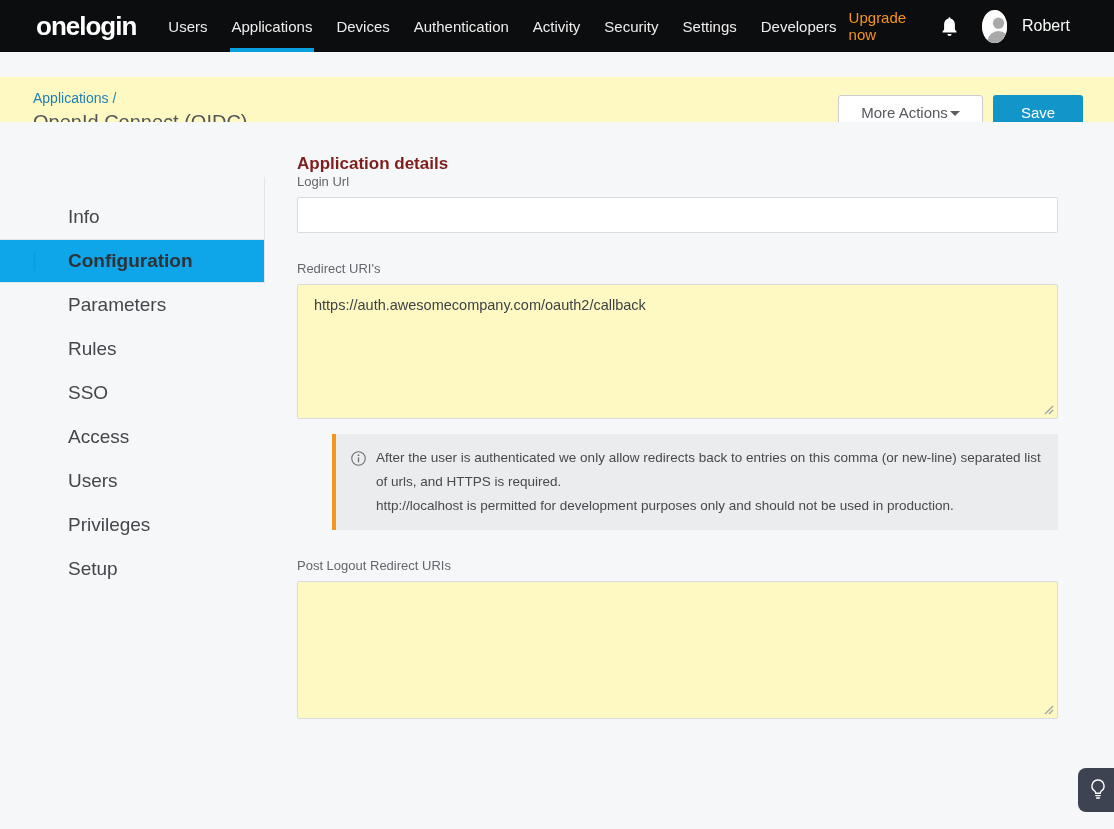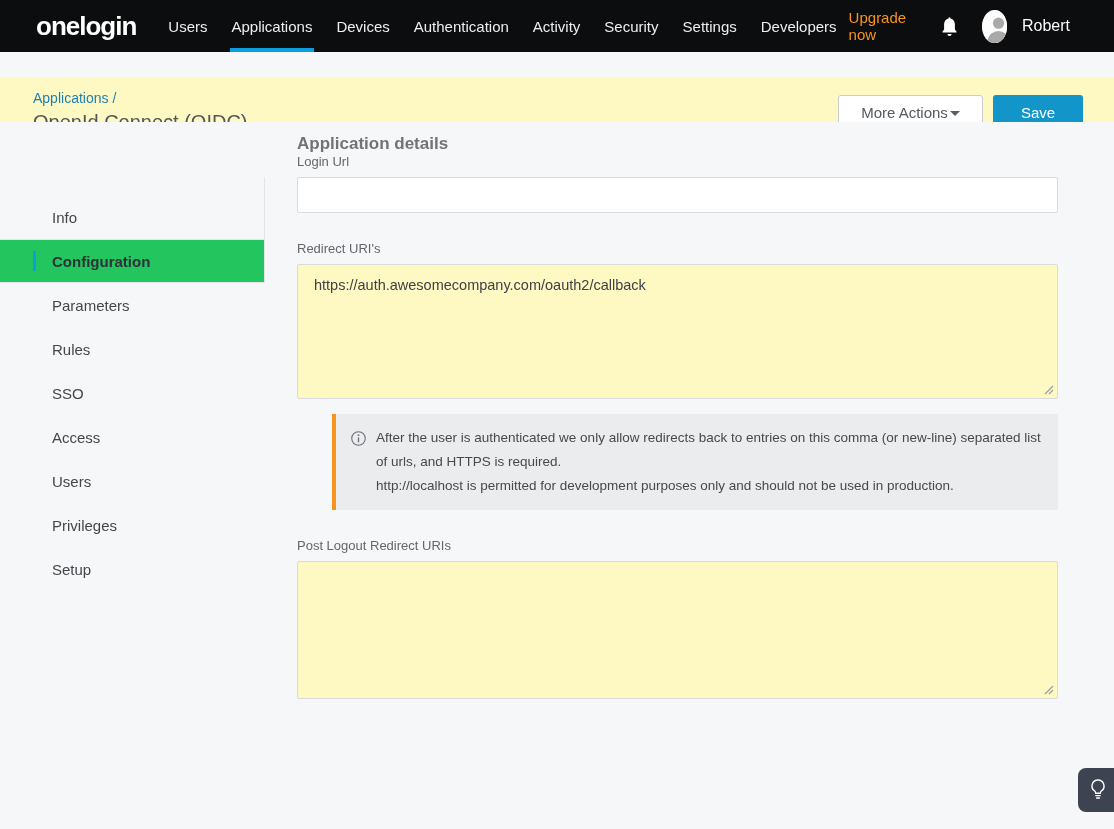--- a/index.html
+++ b/index.html
@@ -71,35 +71,35 @@
     color:#fff; font-size:15px; font-family:inherit; cursor:pointer;
   }
 
   
   .content{ position:absolute; top:122px; left:0; right:0; bottom:0; background:#f6f7f8; }
 
   
   .sidebar{ position:absolute; left:0; top:0; width:265px; }
   .side-group{ margin-top:55px; padding-top:18px; border-right:1px solid #e3e5e8; }
   .side-item{
-    height:44px; display:flex; align-items:center; padding-left:52px;
-    font-size:15px; color:#43474c; cursor:pointer; position:relative;
+    height:44px; display:flex; align-items:center; padding-left:68px;
+    font-size:19px; color:#43474c; cursor:pointer; position:relative;
   }
   .side-item.active{
-    background:#22c55e; font-weight:bold; color:#2e3237;
+    background:#0ea5e9; font-weight:bold; color:#2e3237;
     border-top:1px solid #e3e5e8; border-bottom:1px solid #e3e5e8;
   }
   .side-item.active::before{
     content:''; position:absolute; left:33px; top:50%; transform:translateY(-50%);
     width:3px; height:20px; background: var(--accent-blue, #0aa0e0);
   }
 
   
   .main{ position:absolute; left:297px; top:0; width:761px; }
-  .section-title{ margin-top:12px; font-size:17px; font-weight:bold; color:#737373; }
+  .section-title{ margin-top:32px; font-size:17px; font-weight:bold; color:#7f1d1d; }
   .field-label{ font-size:13px; color:#63666c; }
   .field-label.spaced{ margin-top:28px; }
   .text-input{
     display:block; width:100%; height:36px; margin-top:8px;
     border:1px solid #d9dbde; border-radius:2px; background:#fff;
     padding:0 12px; font-size:14.5px; color:#3e4145; font-family:inherit; outline:none;
   }
   .ta-wrap{ position:relative; margin-top:8px; }
   .text-area{
     display:block; width:100%; resize:none; outline:none;

